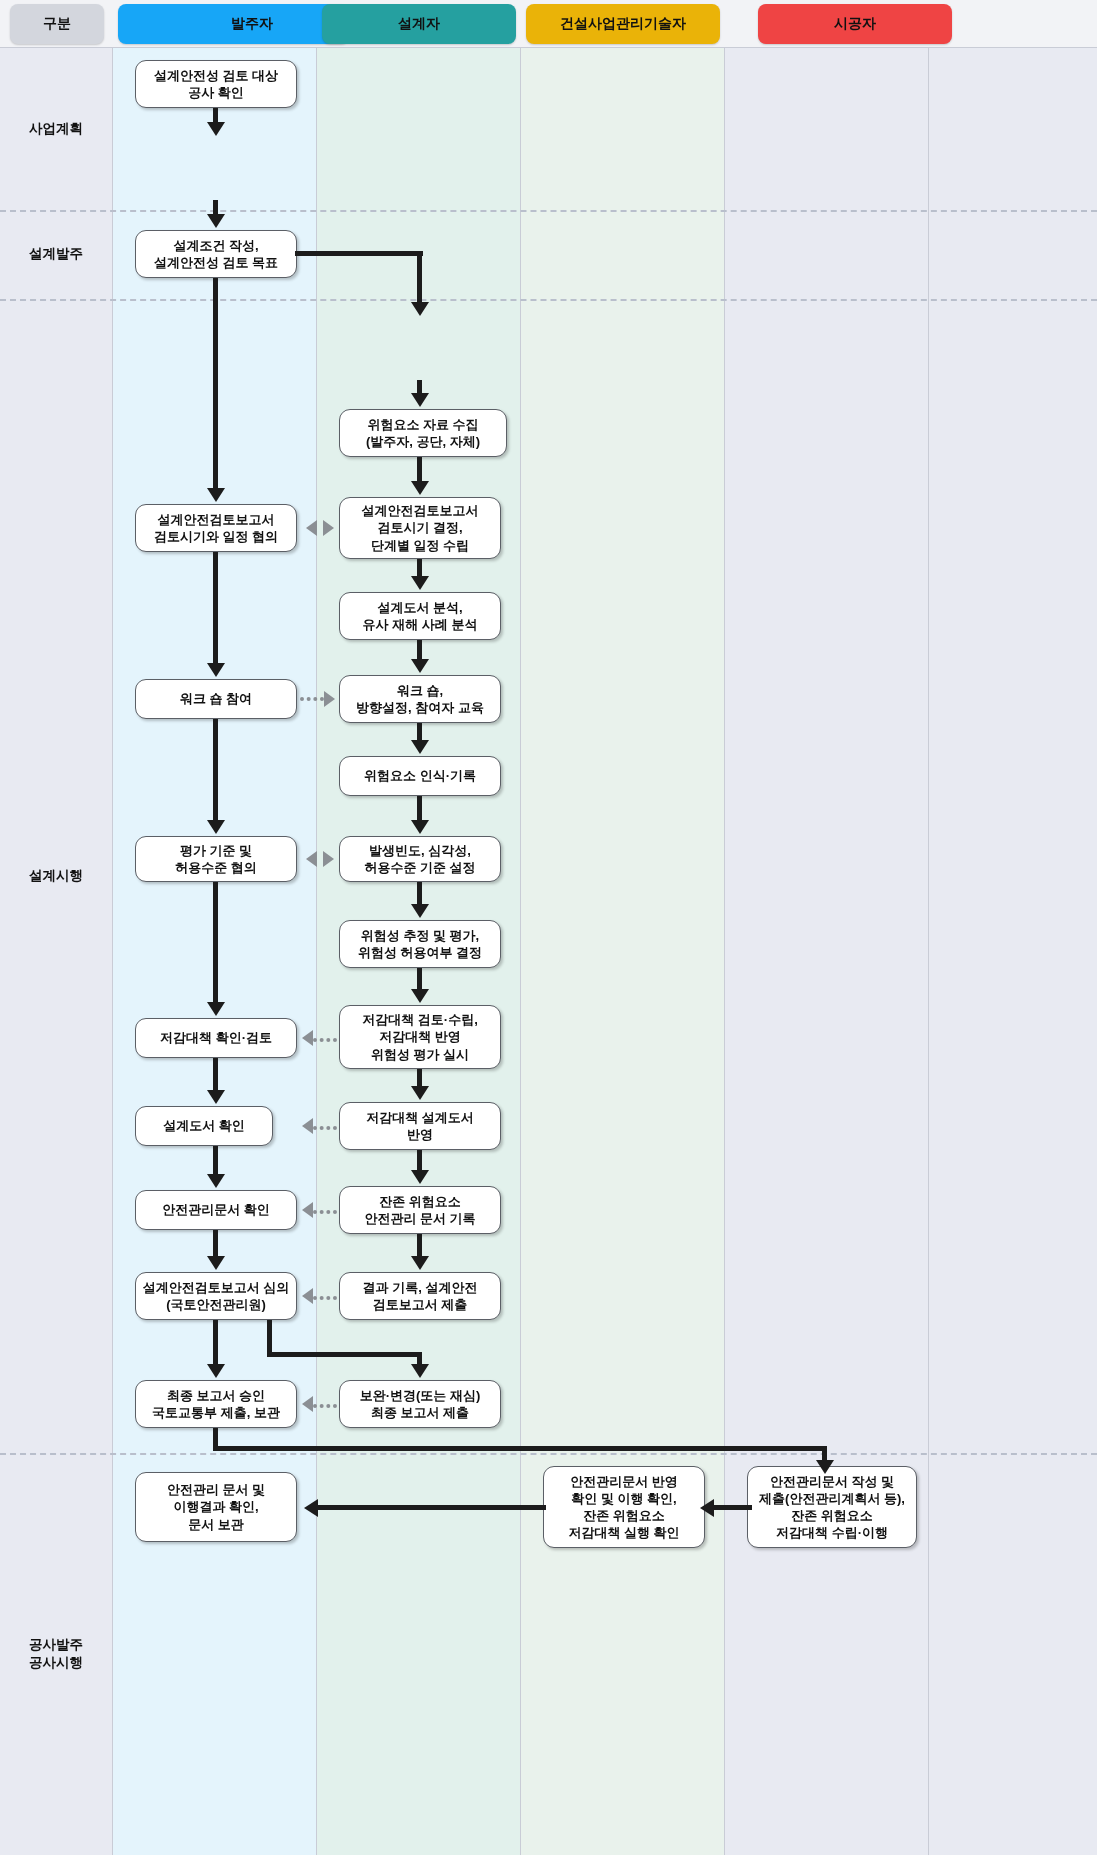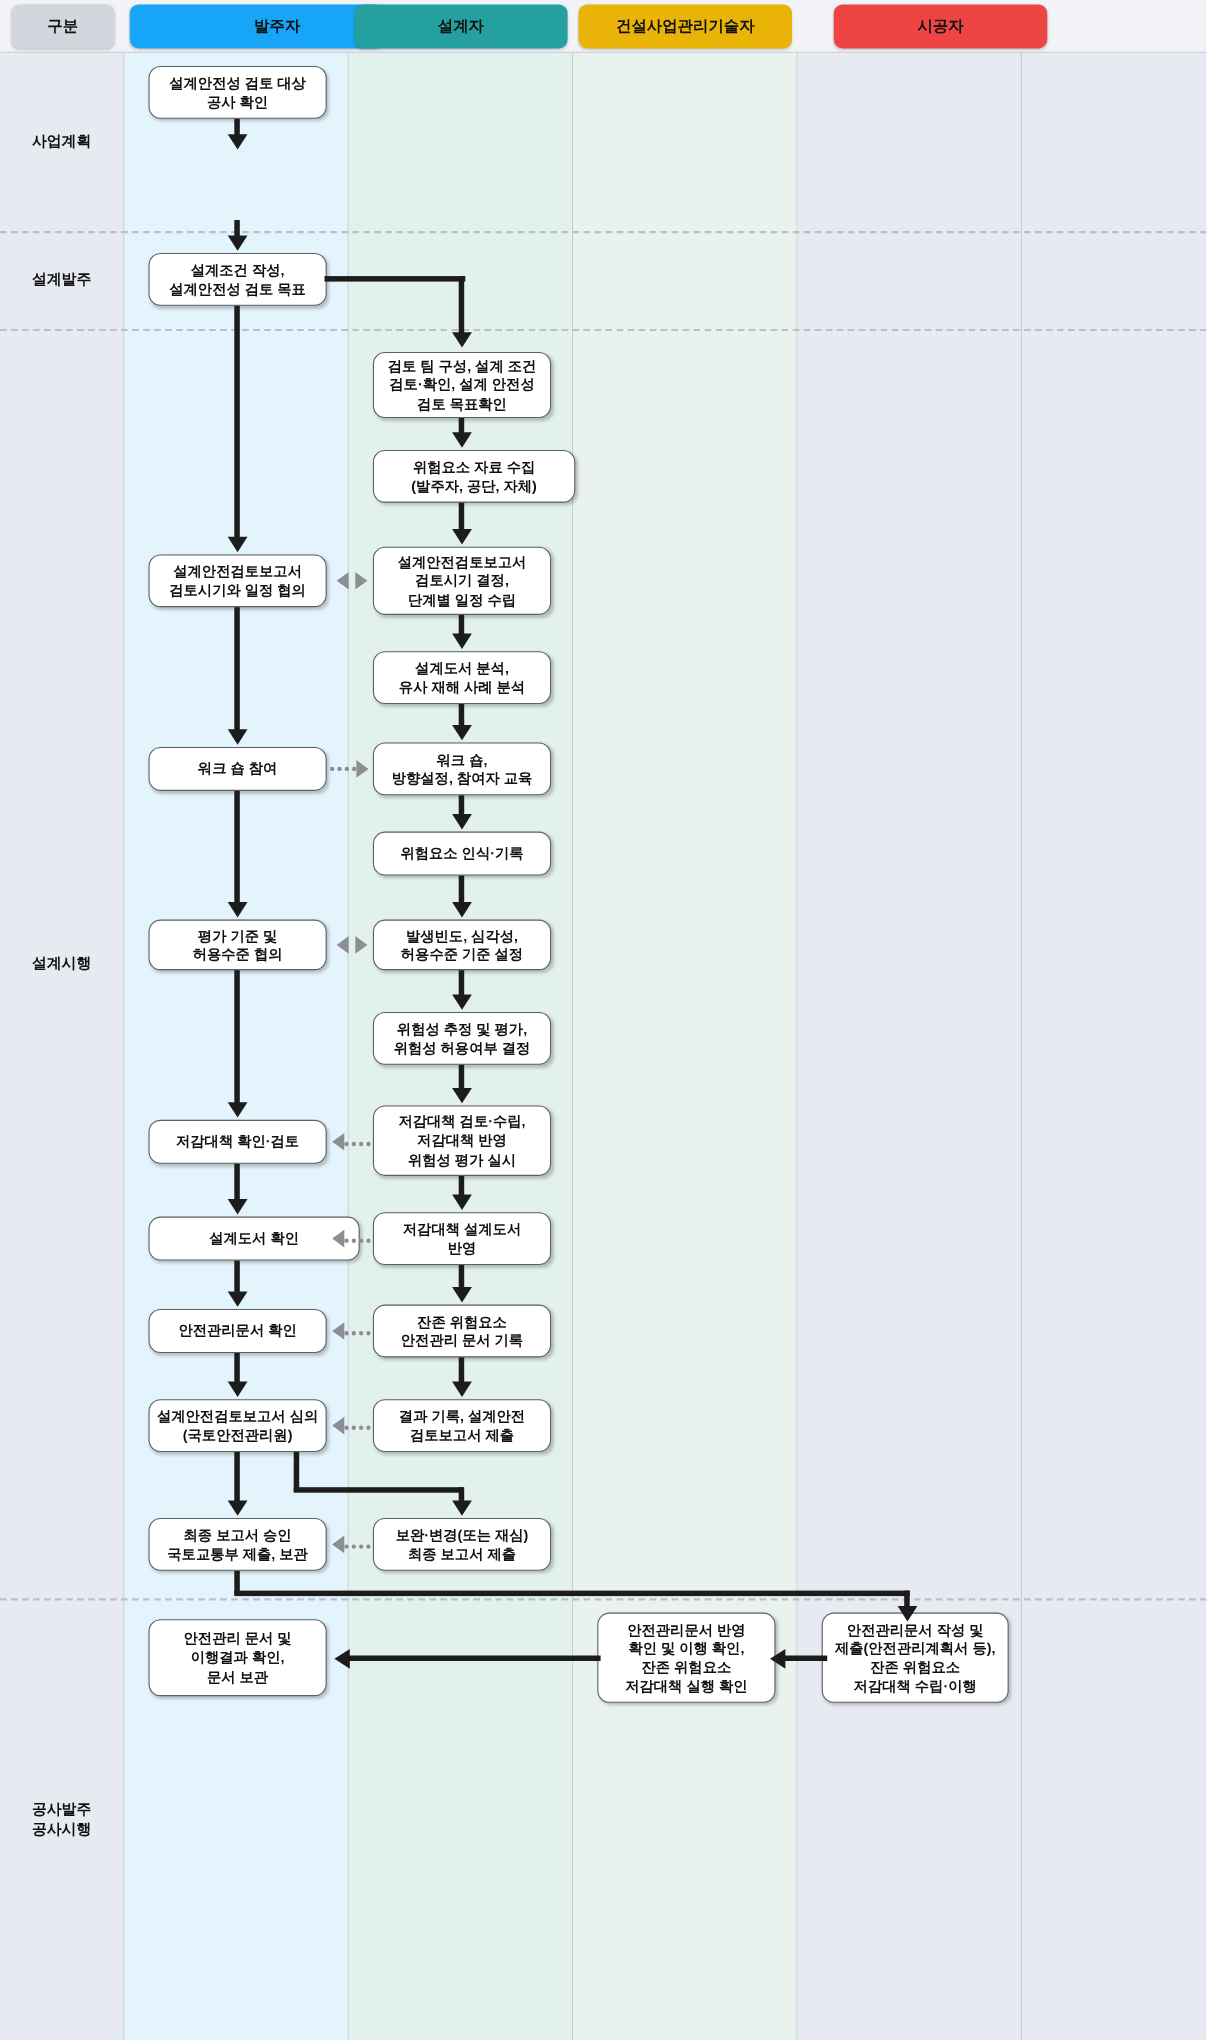--- a/index.html
+++ b/index.html
@@ -150,34 +150,31 @@
   <div class="node" style="left:135px;top:60px;width:162px;height:48px;">설계안전성 검토 대상
 공사 확인</div>
   <div class="node" style="left:135px;top:230px;width:162px;height:48px;">설계조건 작성,
 설계안전성 검토 목표</div>
   <div class="node" style="left:135px;top:504px;width:162px;height:48px;">설계안전검토보고서
 검토시기와 일정 협의</div>
   <div class="node" style="left:135px;top:679px;width:162px;height:40px;">워크 숍 참여</div>
   <div class="node" style="left:135px;top:836px;width:162px;height:46px;">평가 기준 및
 허용수준 협의</div>
   <div class="node" style="left:135px;top:1018px;width:162px;height:40px;">저감대책 확인·검토</div>
-  <div class="node" style="left:135px;top:1106px;width:192px;height:40px;">설계도서 확인</div>
+  <div class="node" style="left:135px;top:1106px;width:138px;height:40px;">설계도서 확인</div>
   <div class="node" style="left:135px;top:1190px;width:162px;height:40px;">안전관리문서 확인</div>
   <div class="node" style="left:135px;top:1272px;width:162px;height:48px;">설계안전검토보고서 심의
 (국토안전관리원)</div>
   <div class="node" style="left:135px;top:1380px;width:162px;height:48px;">최종 보고서 승인
 국토교통부 제출, 보관</div>
   <div class="node" style="left:135px;top:1472px;width:162px;height:70px;">안전관리 문서 및
 이행결과 확인,
 문서 보관</div>
 
-  <div class="node" style="left:339px;top:320px;width:162px;height:60px;">검토 팀 구성, 설계 조건
-검토·확인, 설계 안전성
-검토 목표확인</div>
-  <div class="node" style="left:339px;top:409px;width:184px;height:48px;">위험요소 자료 수집
+  <div class="node" style="left:339px;top:409px;width:168px;height:48px;">위험요소 자료 수집
 (발주자, 공단, 자체)</div>
   <div class="node" style="left:339px;top:497px;width:162px;height:62px;">설계안전검토보고서
 검토시기 결정,
 단계별 일정 수립</div>
   <div class="node" style="left:339px;top:592px;width:162px;height:48px;">설계도서 분석,
 유사 재해 사례 분석</div>
   <div class="node" style="left:339px;top:675px;width:162px;height:48px;">워크 숍,
 방향설정, 참여자 교육</div>
   <div class="node" style="left:339px;top:756px;width:162px;height:40px;">위험요소 인식·기록</div>
   <div class="node" style="left:339px;top:836px;width:162px;height:46px;">발생빈도, 심각성,

